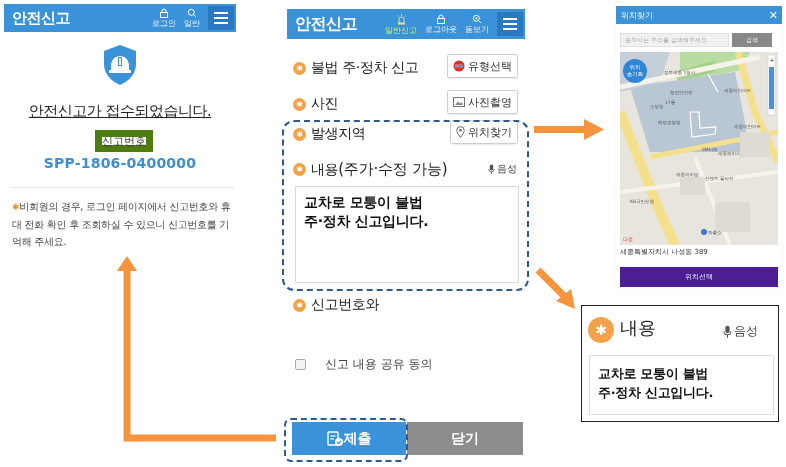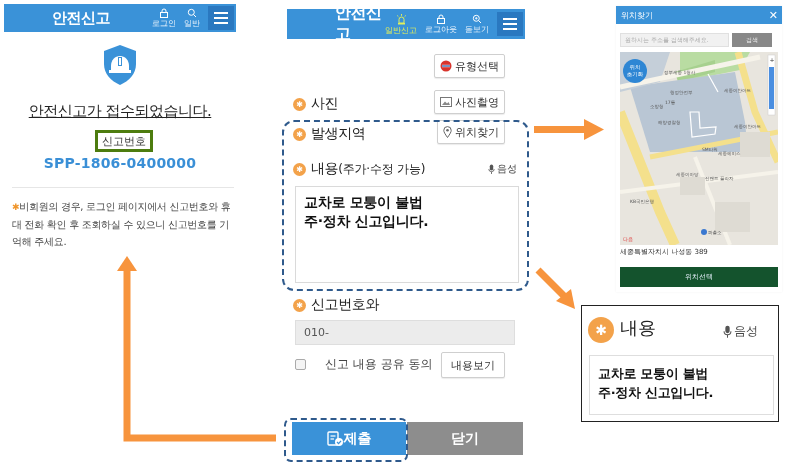--- a/index.html
+++ b/index.html
@@ -5,45 +5,45 @@
     * { box-sizing: border-box; margin: 0; padding: 0; }
     html, body { width: 786px; height: 467px; background: #ffffff; overflow: hidden; }
     body { position: relative; font-family: "DejaVu Sans", "Liberation Sans", sans-serif; color: #222; }
 
     .abs { position: absolute; }
 
     
     #p1 { left: 4px; top: 4px; width: 232px; height: 300px; background: #fff; }
     .topbar { background: #3a92d8; color: #fff; display: flex; align-items: center; }
     #p1 .topbar { height: 28px; width: 232px; padding-left: 8px; }
-    .app-title { font-size: 15px; font-weight: bold; letter-spacing: -0.5px; flex: 1; margin-left: 40px; }
+    .app-title { font-size: 15px; font-weight: bold; letter-spacing: -0.5px; flex: 1; }
     .tb-icon { display: flex; flex-direction: column; align-items: center; justify-content: center; font-size: 8px; line-height: 9px; color: #e8f2fb; margin-right: 8px; cursor: pointer; }
     .tb-icon svg { display: block; margin-bottom: 1px; }
     .tb-icon.active { color: #e2ef5a; }
     .menu-btn { background: #2a78c0; width: 26px; height: 24px; display: flex; flex-direction: column; justify-content: center; align-items: center; gap: 3px; margin-right: 2px; cursor: pointer; }
     .menu-btn i { display: block; width: 14px; height: 2px; background: #fff; }
 
     #p1 .shield { position: absolute; left: 98px; top: 40px; }
     #p1 .done-msg { position: absolute; left: 0; width: 232px; top: 98px; text-align: center; font-size: 15px; color: #222; letter-spacing: -0.5px; text-decoration: underline; }
-    #p1 .num-label { position: absolute; left: 91px; top: 126px; width: 58px; height: 22px; border: 3px solid #4d7c0f; font-size: 11px; color: #333; display: flex; align-items: center; justify-content: center; }
+    #p1 .num-label { position: absolute; left: 91px; top: 126px; width: 58px; height: 22px; border: 7px solid #4d7c0f; font-size: 11px; color: #333; display: flex; align-items: center; justify-content: center; }
     #p1 .num-value { position: absolute; left: 0; width: 232px; top: 151px; text-align: center; font-size: 14px; font-weight: bold; color: #3a8fd6; letter-spacing: 0.2px; }
     #p1 .divider { position: absolute; left: 8px; width: 222px; top: 183px; height: 1px; background: #e6e6e6; }
     #p1 .notice { position: absolute; left: 8px; top: 194px; width: 224px; font-size: 10px; line-height: 17px; color: #444; letter-spacing: -0.3px; }
     #p1 .notice .star { color: #f0952b; font-size: 9px; }
 
     
     #p2 { left: 287px; top: 9px; width: 238px; height: 450px; background: #fff; }
     #p2 .topbar { height: 30px; width: 238px; padding-left: 8px; }
     #p2 .app-title { font-size: 16px; }
     .field-row { position: absolute; left: 6px; display: flex; align-items: center; }
     .field-label { font-size: 14px; color: #222; letter-spacing: -0.4px; }
-    .field-label small { font-size: 12px; letter-spacing: -0.2px; }
+    .field-label small { font-size: 15px; letter-spacing: -0.2px; }
     .req-dot { width: 13px; height: 13px; border-radius: 50%; background: #f3a24a; margin-right: 5px; position: relative; flex: none; }
     .req-dot::after { content: "✱"; position: absolute; left: 0; top: 0; width: 13px; height: 13px; line-height: 13px; text-align: center; color: #fff; font-size: 8px; }
-    .side-btn { position: absolute; right: 20px; height: 24px; border: 1px solid #cfcfcf; border-radius: 2px; background: #fff; font-size: 11px; color: #333; display: flex; align-items: center; justify-content: center; gap: 3px; padding: 0 5px; box-shadow: 0 1px 1px rgba(0,0,0,0.08); cursor: pointer; }
+    .side-btn { position: absolute; right: 7px; height: 24px; border: 1px solid #cfcfcf; border-radius: 2px; background: #fff; font-size: 11px; color: #333; display: flex; align-items: center; justify-content: center; gap: 3px; padding: 0 5px; box-shadow: 0 1px 1px rgba(0,0,0,0.08); cursor: pointer; }
     .voice { position: absolute; right: 8px; font-size: 10px; color: #444; display: flex; align-items: center; gap: 2px; }
     .content-box { position: absolute; left: 8px; width: 224px; height: 97px; top: 177px; border: 1px solid #dadada; background: #fff; padding: 6px 8px; font-size: 14px; font-weight: bold; line-height: 19px; color: #111; letter-spacing: -0.3px; }
     .phone-input { position: absolute; left: 8px; top: 311px; width: 220px; height: 25px; background: #ececec; border: 1px solid #dedede; font-size: 11px; color: #555; padding-left: 8px; display: flex; align-items: center; }
     .agree { position: absolute; left: 8px; top: 347px; display: flex; align-items: center; gap: 19px; font-size: 12px; color: #444; cursor: pointer; }
     .chk { width: 11px; height: 11px; border: 1px solid #aaa; background: #f4f4f4; border-radius: 2px; }
     .view-btn { top: 343px; width: 64px; height: 26px; }
 
     .submit-btn { position: absolute; left: 5px; top: 413px; width: 114px; height: 33px; background: #3a92d8; color: #fff; font-size: 14px; font-weight: bold; display: flex; align-items: center; justify-content: center; gap: 0; cursor: pointer; }
     .close-btn { position: absolute; left: 120px; top: 413px; width: 116px; height: 33px; background: #8d8d8d; color: #fff; font-size: 14px; font-weight: bold; display: flex; align-items: center; justify-content: center; cursor: pointer; }
 
@@ -52,21 +52,21 @@
 
     
     #p3 { left: 616px; top: 6px; width: 166px; height: 286px; background: #fff; box-shadow: 0 0 2px rgba(0,0,0,0.06); }
     #p3 .popup-bar { height: 18px; background: #3a92d8; color: #fff; font-size: 8px; display: flex; align-items: center; justify-content: space-between; padding: 0 4px 0 5px; }
     #p3 .popup-close { font-size: 11px; font-weight: bold; cursor: pointer; }
     #p3 .search-row { position: absolute; top: 27px; left: 4px; display: flex; gap: 3px; }
     #p3 .search-input { width: 109px; height: 14px; background: #f1f1f1; border: 1px solid #e0e0e0; font-size: 6px; color: #aaa; padding-left: 4px; display: flex; align-items: center; }
     #p3 .search-btn { width: 40px; height: 14px; background: #888; color: #eee; font-size: 6px; display: flex; align-items: center; justify-content: center; cursor: pointer; }
     #p3 .map { position: absolute; top: 46px; left: 4px; width: 158px; height: 193px; background: #e9e6df; overflow: hidden; cursor: grab; }
     #p3 .address { position: absolute; top: 241px; left: 4px; font-size: 7px; color: #333; text-align: right; }
-    #p3 .select-btn { position: absolute; top: 261px; left: 4px; width: 158px; height: 20px; background: #14532d; color: #e5f0fb; font-size: 7px; display: flex; align-items: center; justify-content: center; cursor: pointer; }
+    #p3 .select-btn { position: absolute; top: 261px; left: 4px; width: 158px; height: 20px; background: #4c1d95; color: #e5f0fb; font-size: 7px; display: flex; align-items: center; justify-content: center; cursor: pointer; }
 
     
     #p4 { left: 581px; top: 305px; width: 198px; height: 117px; border: 1px solid #222; background: #fff; }
     #p4 .big-dot { position: absolute; left: 6px; top: 11px; width: 26px; height: 26px; border-radius: 50%; background: #f3a24a; color: #fff; text-align: center; line-height: 26px; font-size: 14px; }
     #p4 .title { position: absolute; left: 38px; top: 10px; font-size: 18px; color: #222; }
     #p4 .voice4 { position: absolute; right: 20px; top: 17px; font-size: 12px; color: #444; display: flex; align-items: center; gap: 2px; }
     #p4 .box4 { position: absolute; left: 7px; top: 49px; width: 185px; height: 60px; border: 1px solid #dedede; padding: 8px 8px; font-size: 13px; font-weight: bold; line-height: 19px; color: #111; letter-spacing: -0.3px; }
 
     .arrow-svg { position: absolute; left: 0; top: 0; pointer-events: none; }
   </style>
@@ -141,20 +141,24 @@
         </svg>
       <span>돋보기</span>
     </div>
     <div class="menu-btn">
       <i></i>
         <i></i>
         <i></i>
     </div>
   </div>
 
+  <div class="field-row" style="top:50px;">
+    <span class="req-dot"></span>
+    <span class="field-label">불법 주·정차 신고</span>
+  </div>
   <div class="side-btn" style="top:45px;">
     <svg width="12" height="12" viewBox="0 0 12 12">
         <circle cx="6" cy="6" r="5.5" fill="#d8342c"></circle>
         <rect x="2" y="4.8" width="8" height="2.4" fill="#fff"></rect>
         <rect x="2" y="5.4" width="8" height="1.2" fill="#1f4f9c"></rect>
       </svg>
     <span>유형선택</span>
   </div>
 
   <div class="field-row" style="top:86px;">
@@ -195,28 +199,24 @@
   </div>
   <div class="content-box">
     <div>교차로 모퉁이 불법</div>
     <div>주·정차 신고입니다.</div>
   </div>
 
   <div class="field-row" style="top:287px;">
     <span class="req-dot"></span>
     <span class="field-label">신고번호와</span>
   </div>
-  <div class="phone-input">010-</div>
 
   <div class="agree">
     <span class="chk"></span>
     <span>신고 내용 공유 동의</span>
-  </div>
-  <div class="side-btn view-btn">
-    <span>내용보기</span>
   </div>
 
   <div class="submit-btn">
     <svg width="17" height="16" viewBox="0 0 17 16">
         <rect x="1" y="1" width="10" height="13" rx="1" fill="none" stroke="#fff" stroke-width="1.4"></rect>
         <line x1="3.5" y1="5" x2="8.5" y2="5" stroke="#fff" stroke-width="1.2"></line>
         <line x1="3.5" y1="8" x2="7" y2="8" stroke="#fff" stroke-width="1.2"></line>
         <circle cx="12" cy="11" r="4" fill="#fff"></circle>
         <path d="M10 11 L11.6 12.6 L14 9.8" fill="none" stroke="#3a92d8" stroke-width="1.3"></path>
       </svg>

